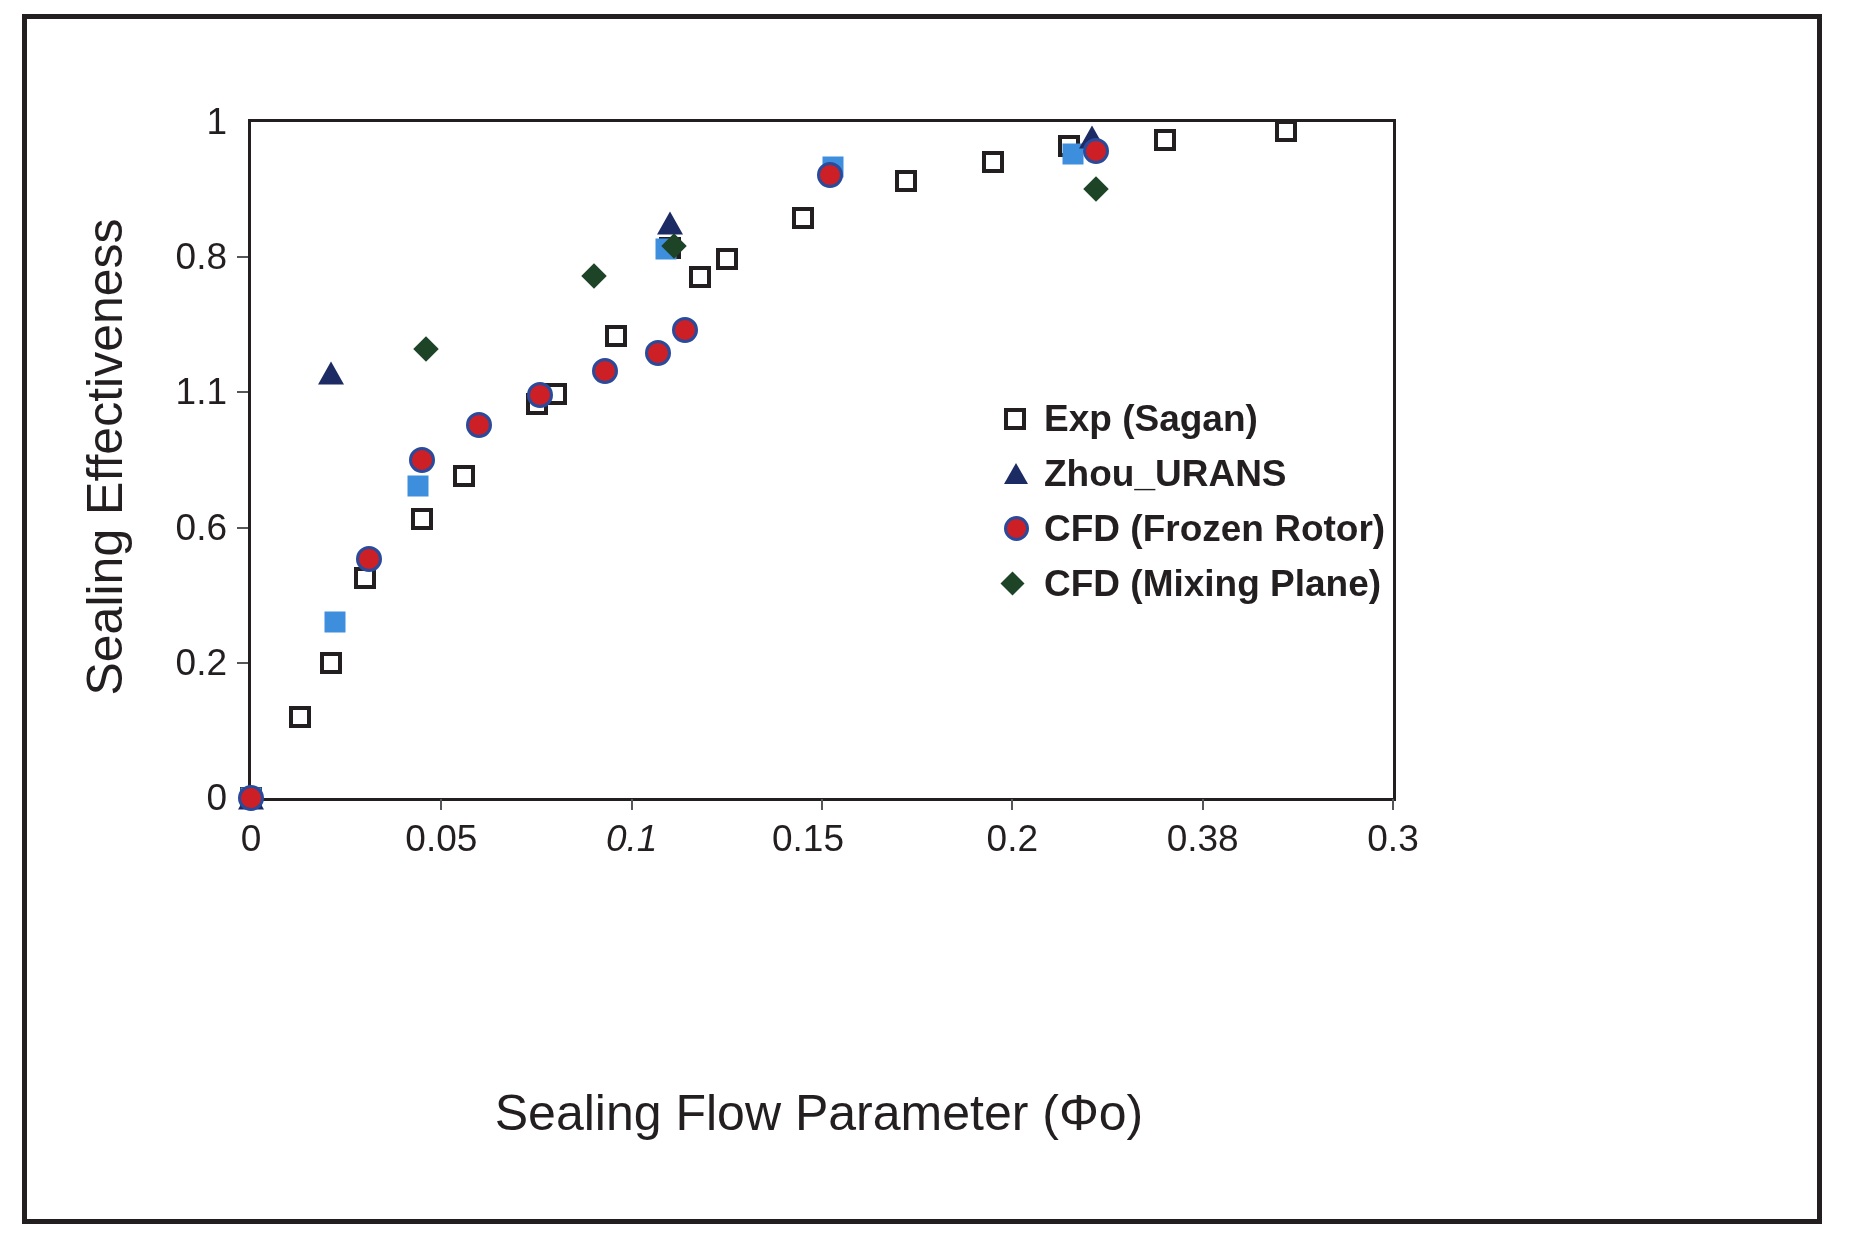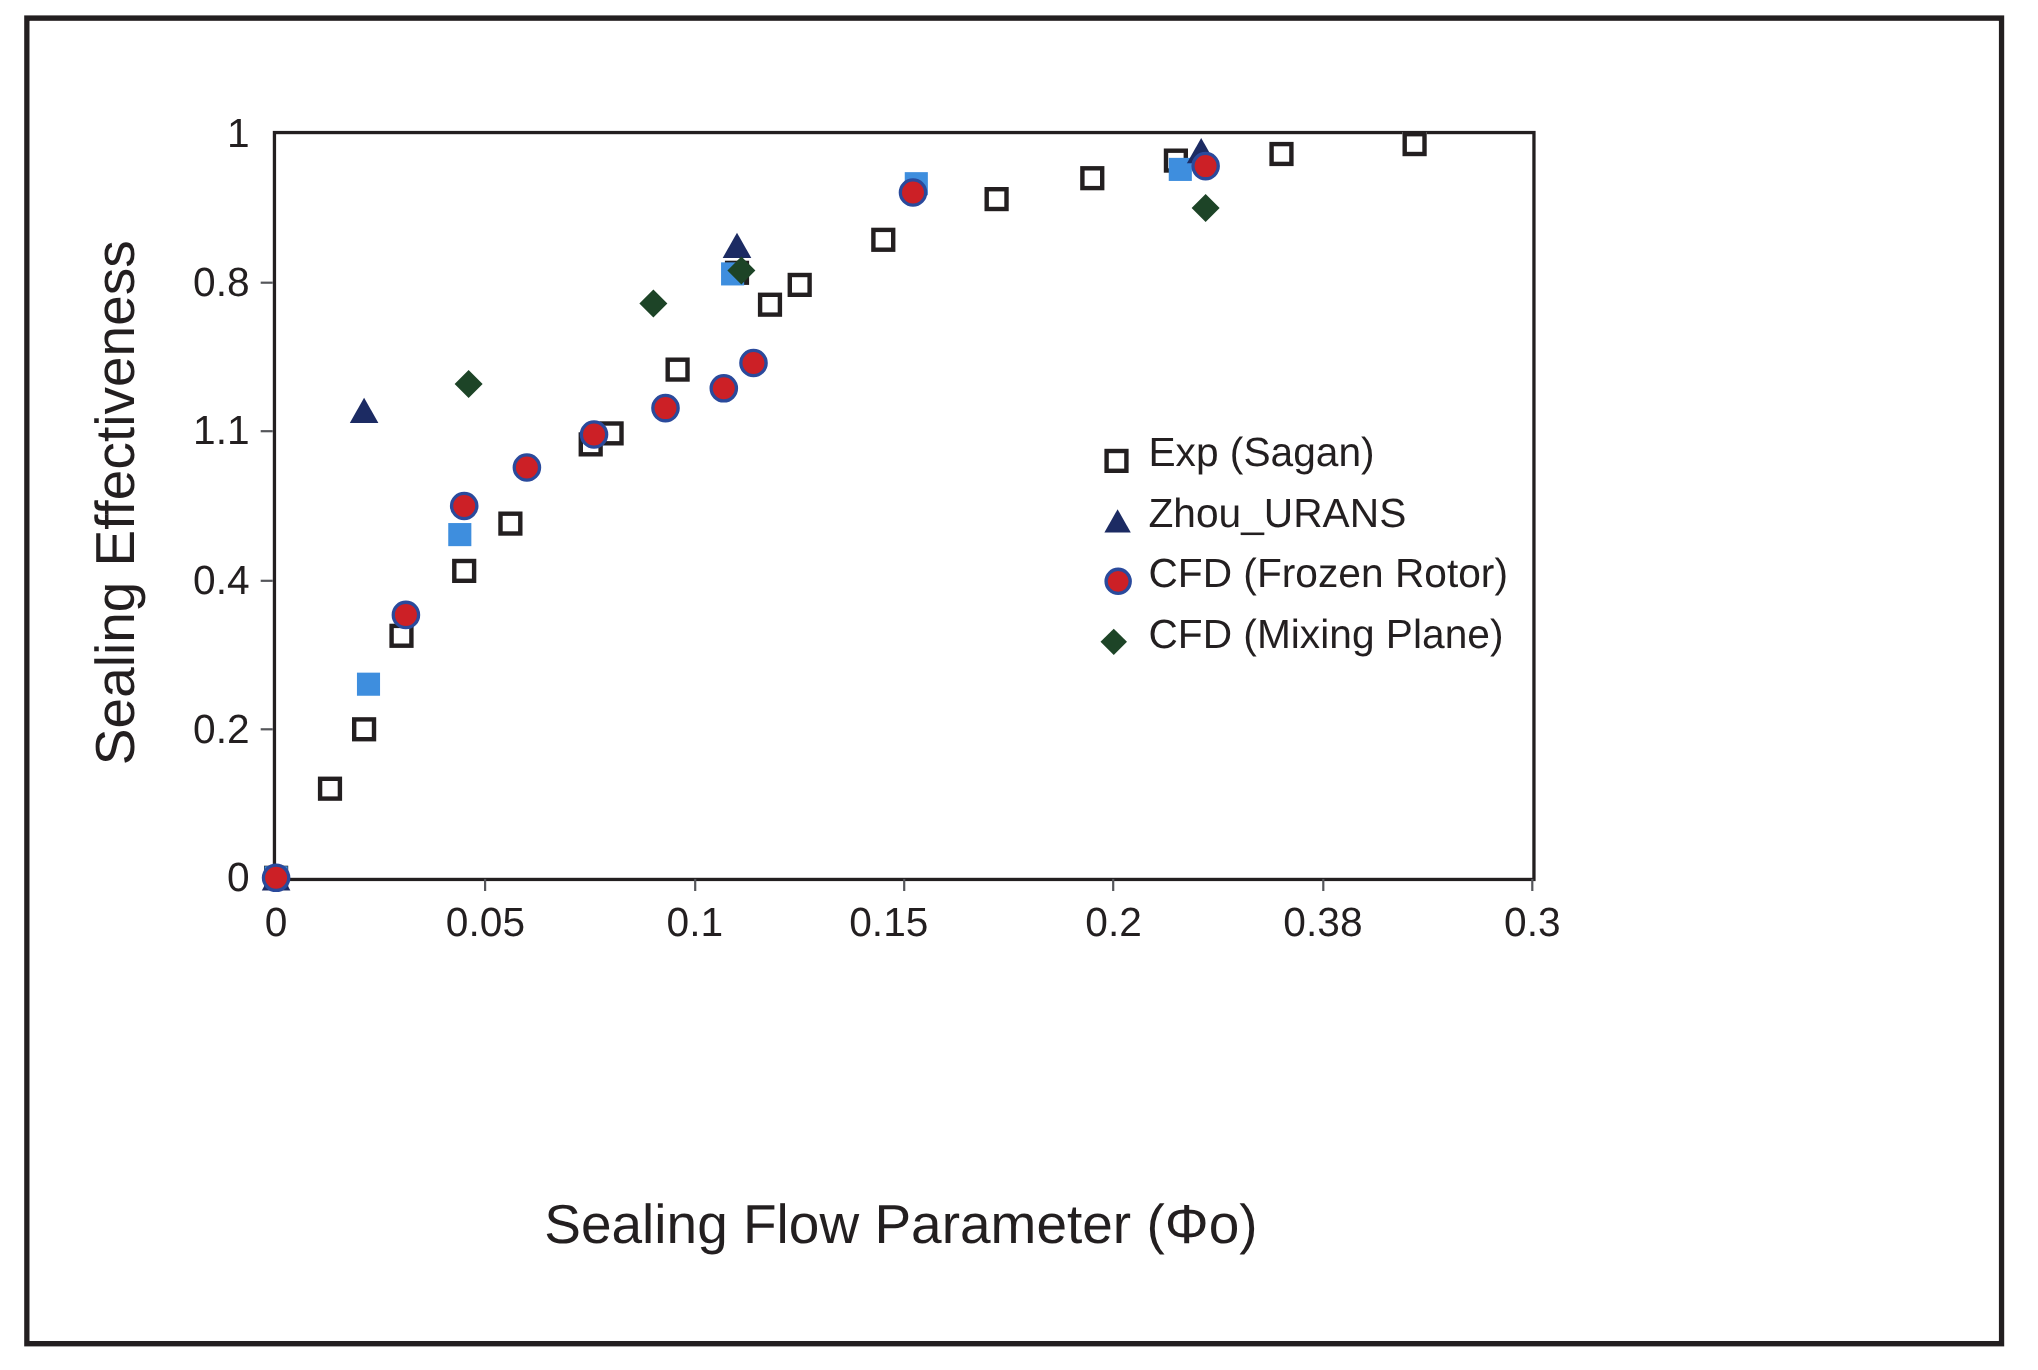--- a/index.html
+++ b/index.html
@@ -159,21 +159,23 @@
 
   
   #legend {
     position: absolute;
     left: 977px;
     top: 372px;
     width: 330px;
   }
   .legend-row {
     display: flex;
+    align-items: center;
     height: 55px;
+    font-weight: bold;
   }
   .legend-swatch {
     width: 34px;
     display: flex;
     align-items: center;
     justify-content: flex-start;
     flex: 0 0 34px;
   }
   .legend-text {
     font-size: 37px;
@@ -216,34 +218,34 @@
     <div id="x-axis-title">Sealing Flow Parameter (Φo)</div>
 
     <div id="plot-area">
       <div id="plot-inner">
 
       <div class="tick-x" style="left: -1px;"></div>
           <div class="xlabel" style="left: 0px;">0</div>
           <div class="tick-x" style="left: 189.333px;"></div>
           <div class="xlabel" style="left: 190.333px;">0.05</div>
           <div class="tick-x" style="left: 379.667px;"></div>
-          <div class="xlabel" style="left: 380.667px;">0.1</div>
+          <div class="xlabel" style="left: 380.667px; font-style: italic;">0.1</div>
           <div class="tick-x" style="left: 570px;"></div>
           <div class="xlabel" style="left: 557px;">0.15</div>
           <div class="tick-x" style="left: 760.333px;"></div>
           <div class="xlabel" style="left: 761.333px;">0.2</div>
           <div class="tick-x" style="left: 950.667px;"></div>
           <div class="xlabel" style="left: 951.667px;">0.38</div>
           <div class="tick-x" style="left: 1141px;"></div>
           <div class="xlabel" style="left: 1142px;">0.3</div>
           <div class="ylabel" style="top: 676px;">0</div>
           <div class="tick-y" style="top: 539.8px;"></div>
           <div class="ylabel" style="top: 540.8px;">0.2</div>
           <div class="tick-y" style="top: 404.6px;"></div>
-          <div class="ylabel" style="top: 405.6px;">0.4</div>
+          <div class="ylabel" style="top: 405.6px;">0.6</div>
           <div class="tick-y" style="top: 269.4px;"></div>
           <div class="ylabel" style="top: 270.4px;">1.1</div>
           <div class="tick-y" style="top: 134.2px;"></div>
           <div class="ylabel" style="top: 135.2px;">0.8</div>
           <div class="ylabel" style="top: 0px;">1</div>
           <div class="pt m-open-square z-sq" style="left: 0px; top: 676px;"></div>
           <div class="pt m-open-square z-sq" style="left: 49.4867px; top: 594.88px;"></div>
           <div class="pt m-open-square z-sq" style="left: 79.94px; top: 540.8px;"></div>
           <div class="pt m-open-square z-sq" style="left: 114.2px; top: 456.3px;"></div>
           <div class="pt m-open-square z-sq" style="left: 171.3px; top: 397.488px;"></div>

